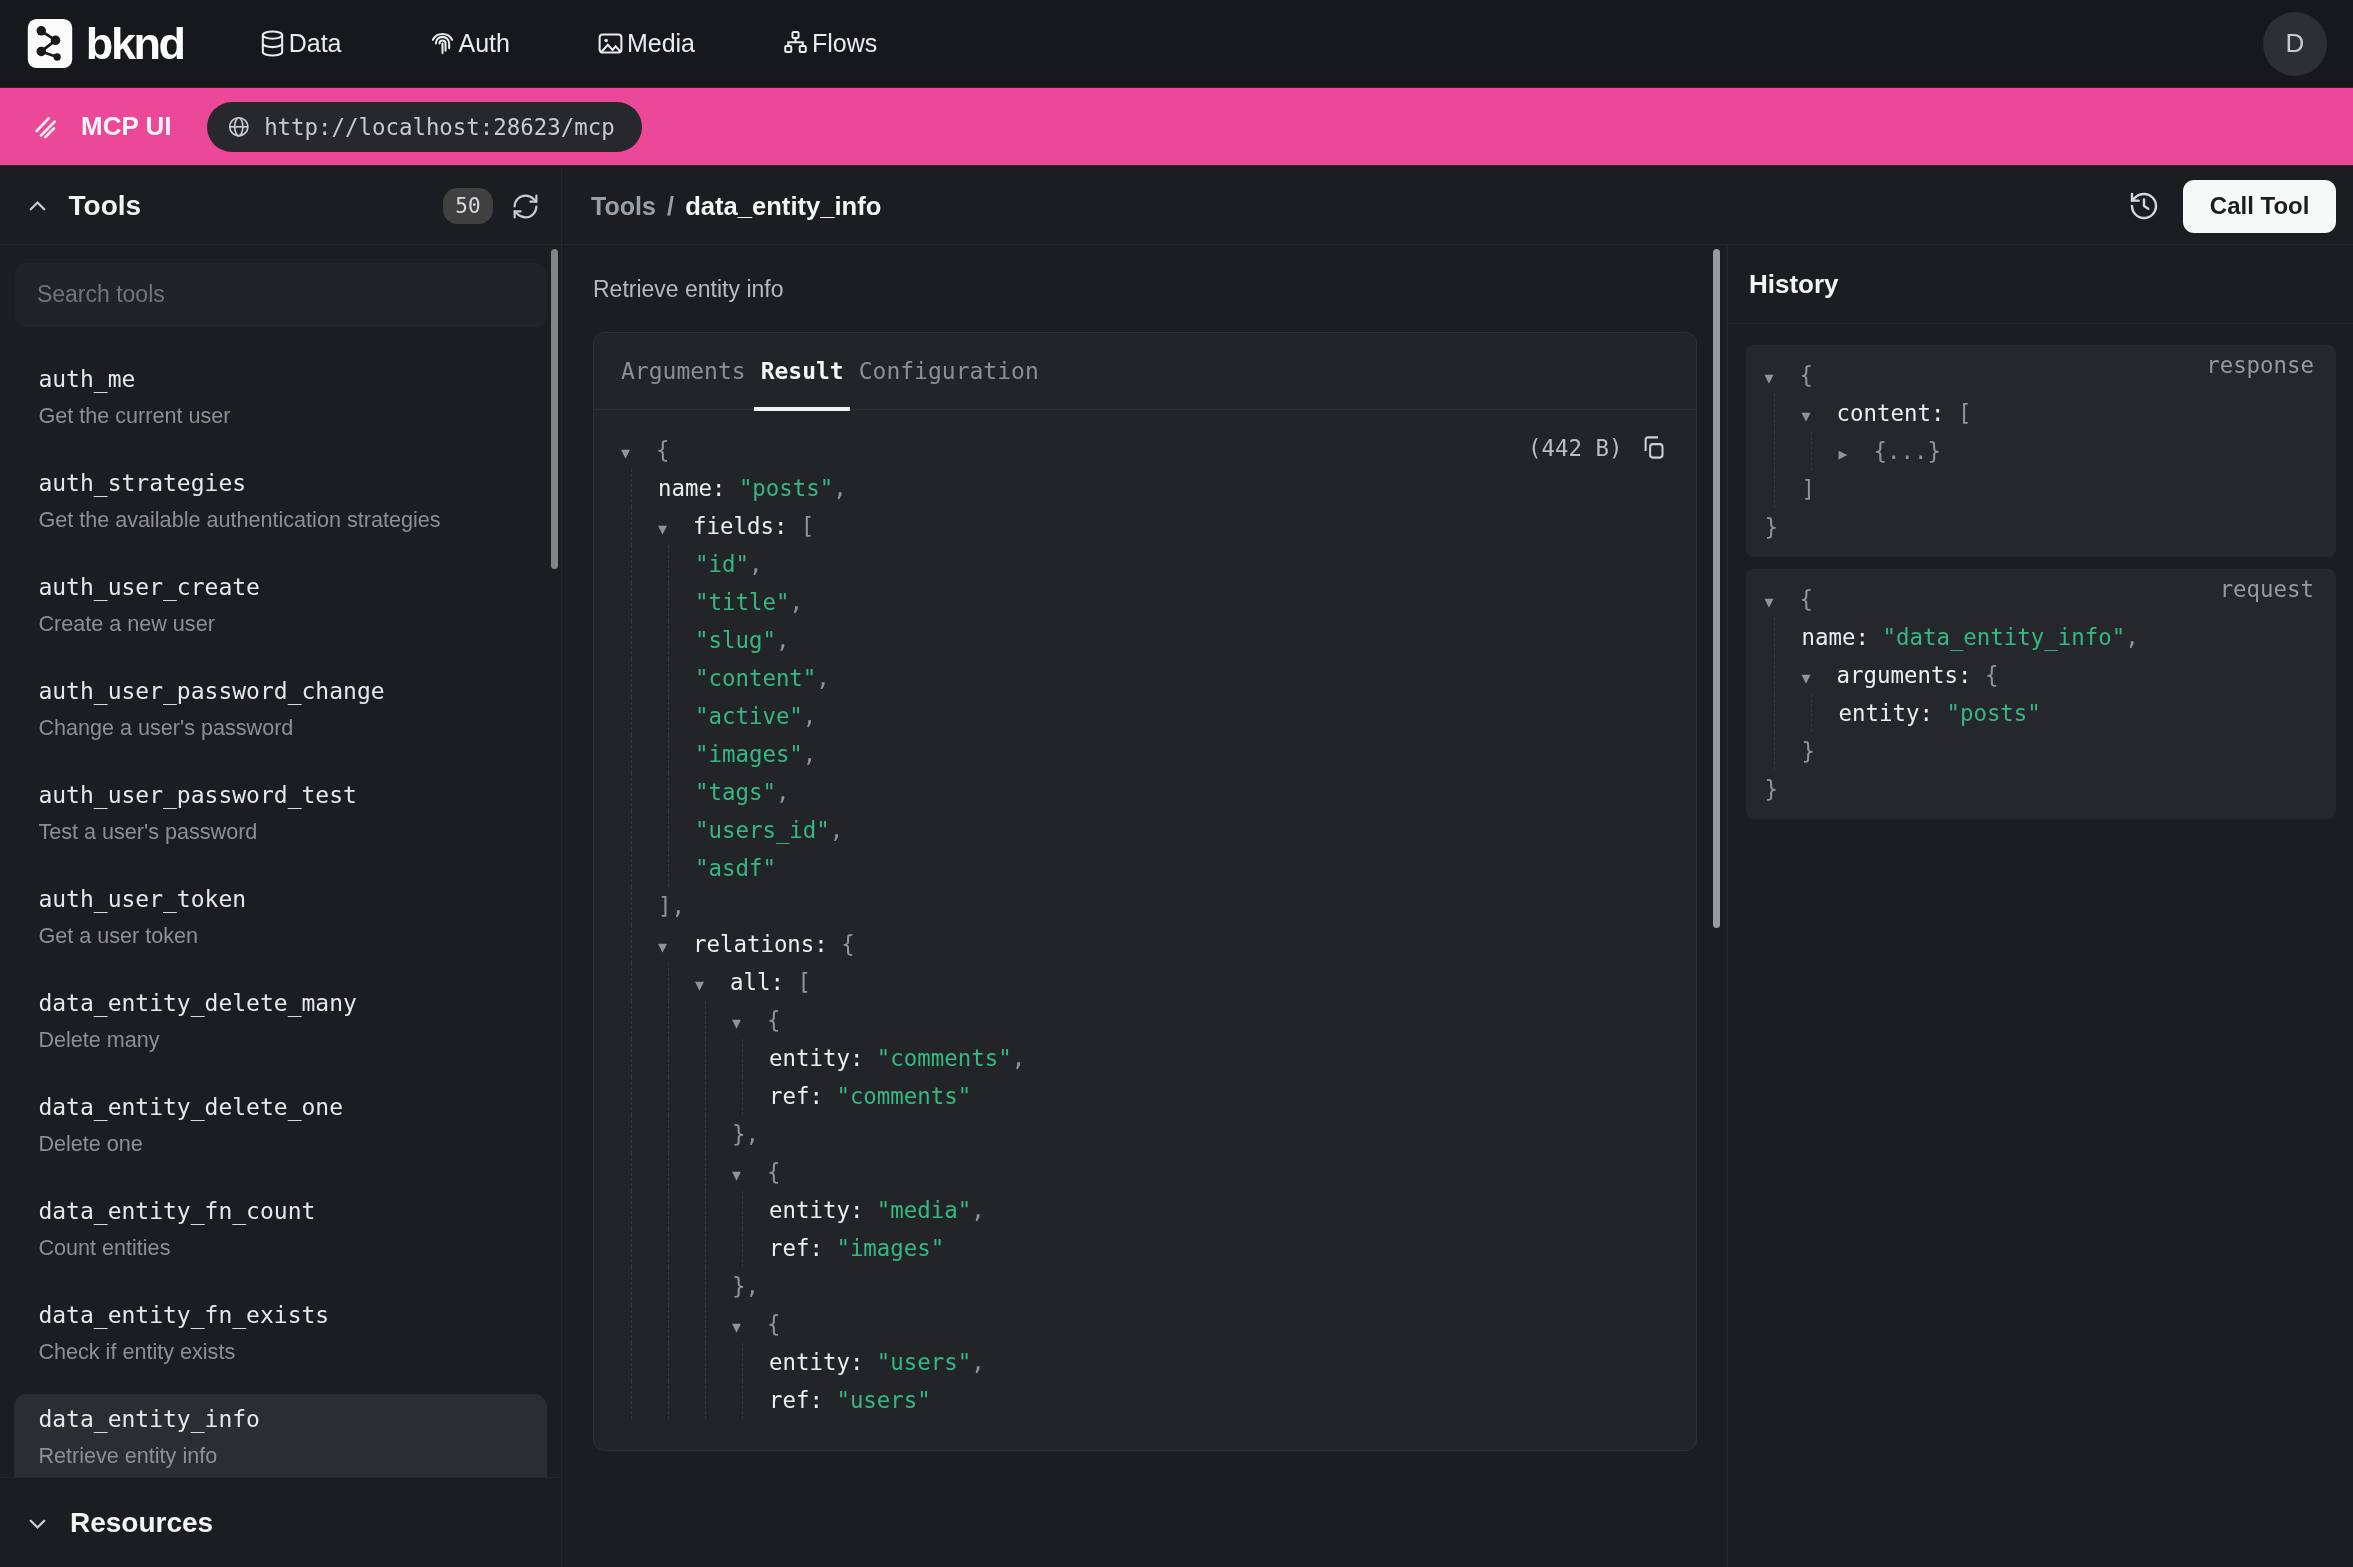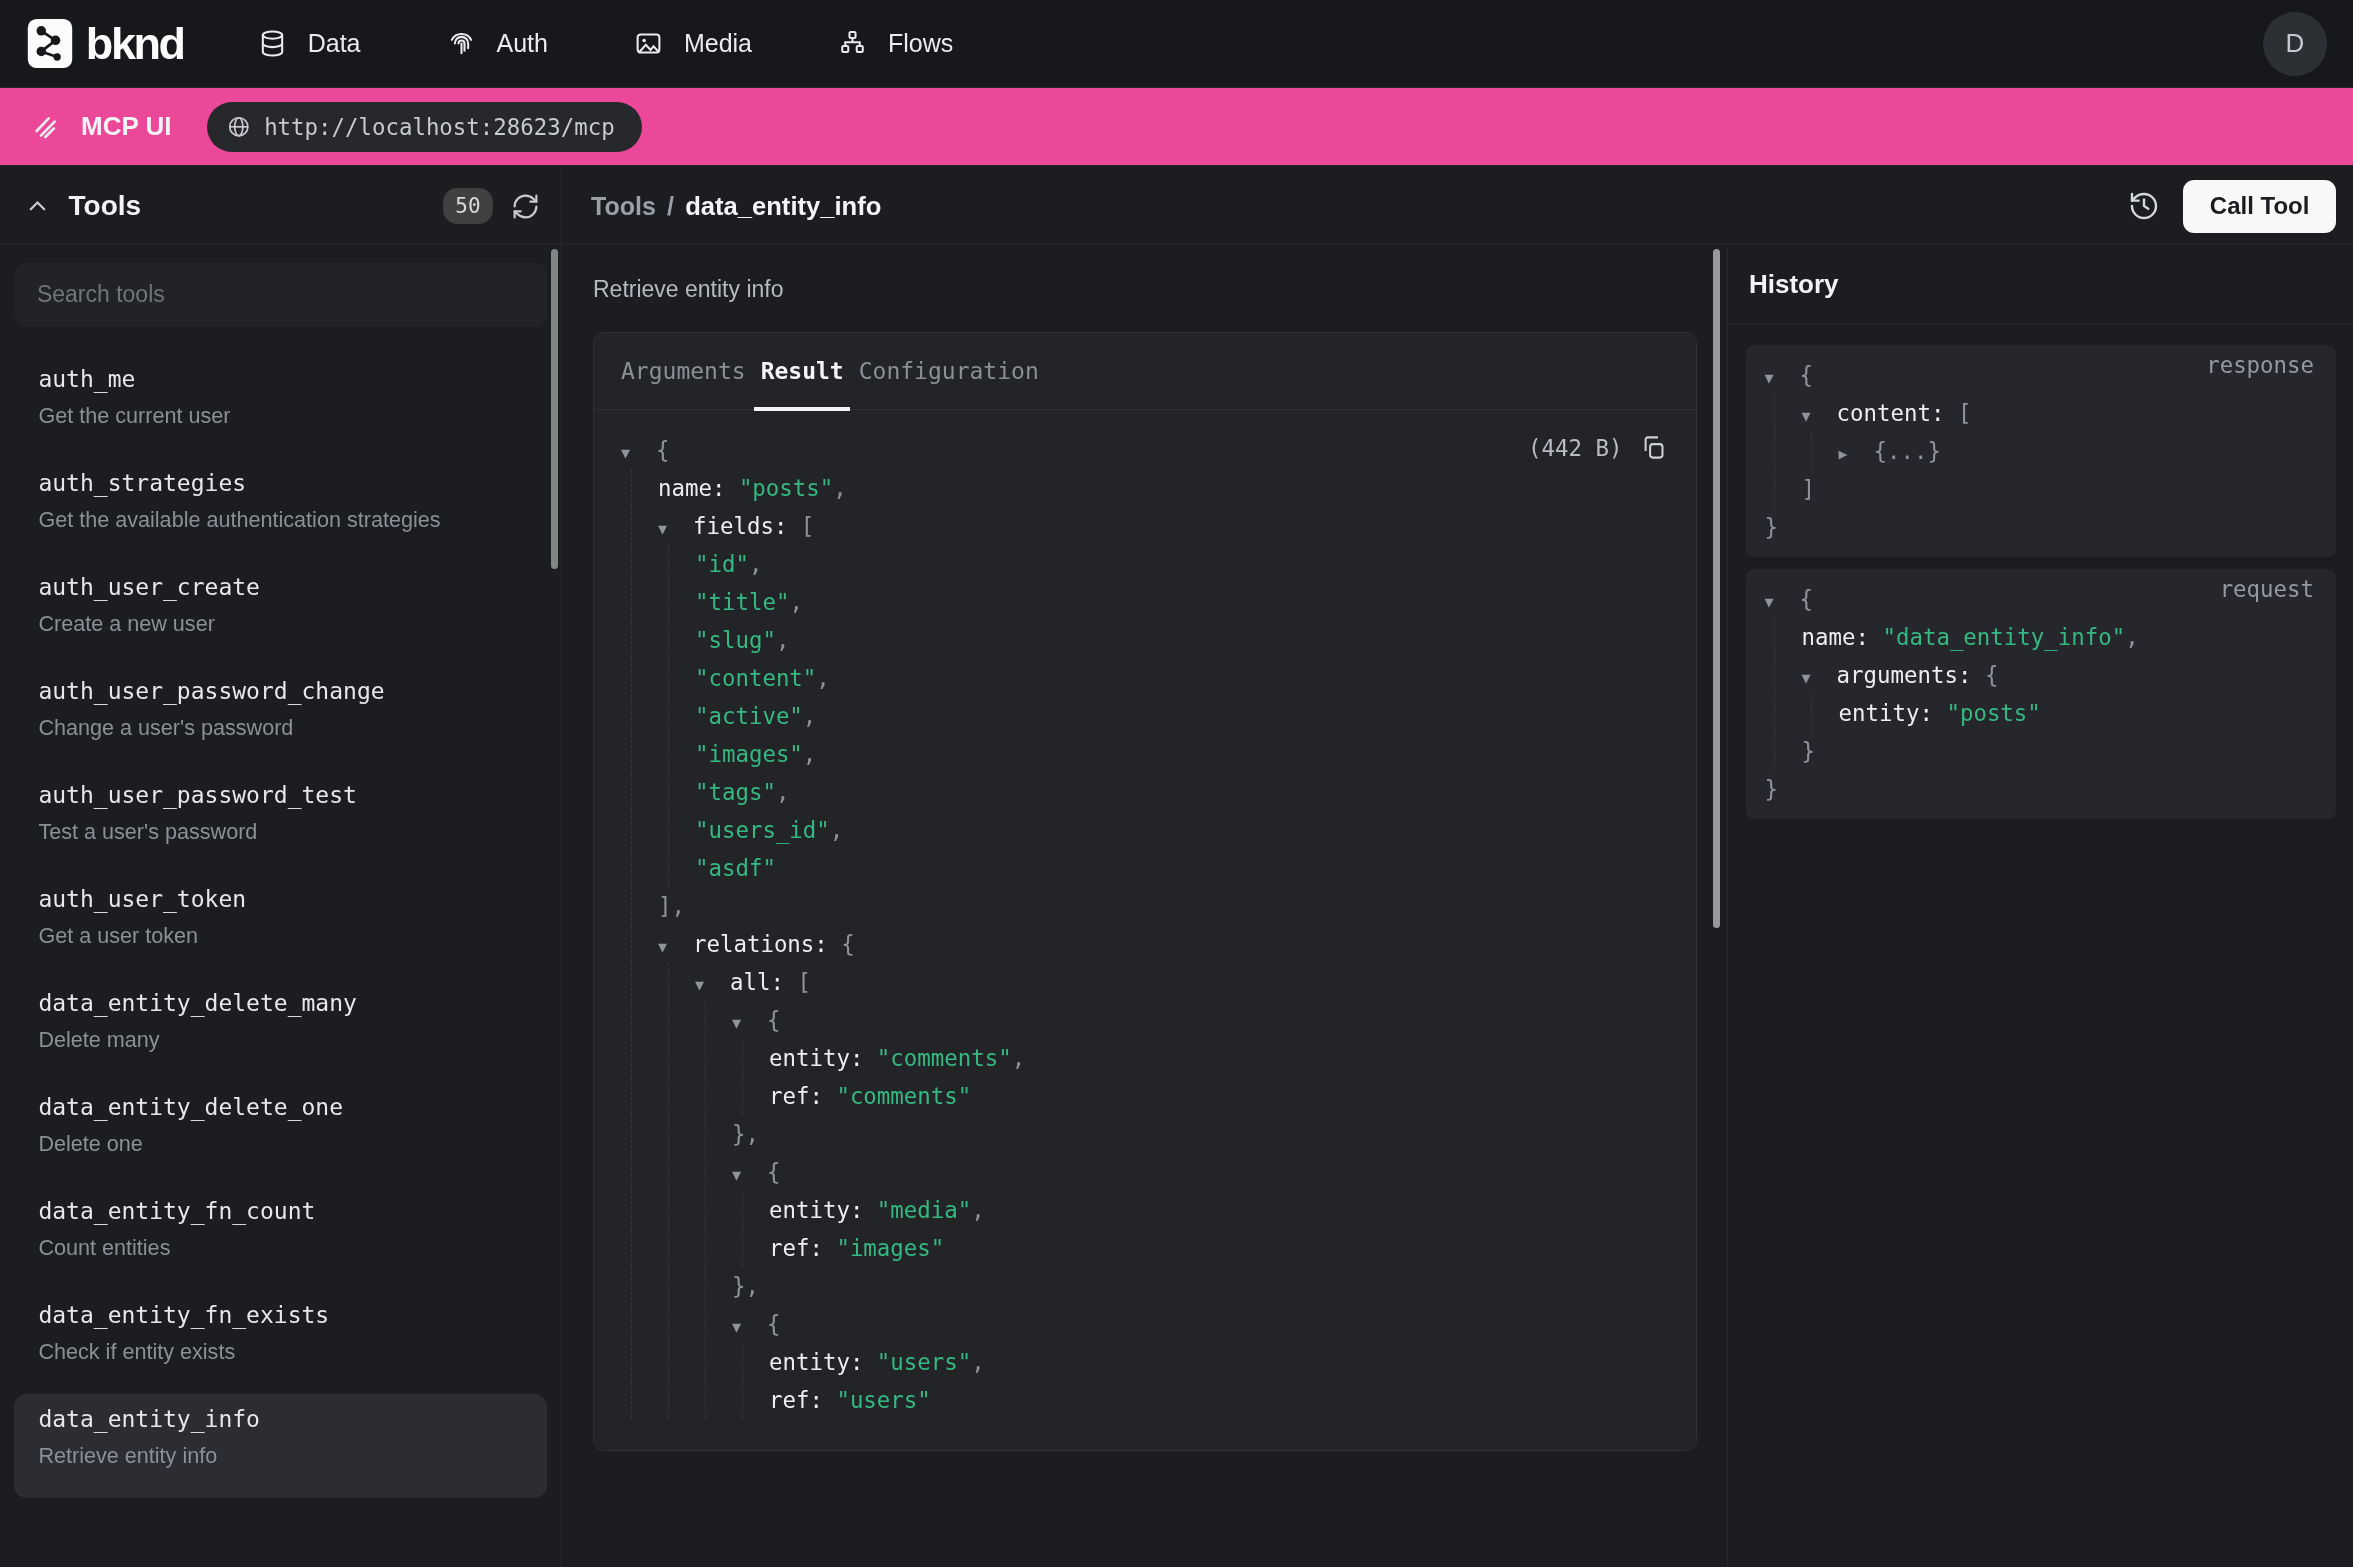--- a/index.html
+++ b/index.html
@@ -13,21 +13,21 @@
 
   
   .topbar {
     position:absolute; left:0; top:0; width:2354px; height:88px;
     background:#17181b; border-bottom:1.6px solid #26282c;
     display:flex; align-items:center;
   }
   .brand { display:flex; align-items:center; gap:12.8px; margin-left:27px; }
   .brand-text { font-size:45px; font-weight:bold; letter-spacing:-2.4px; color:#fbfbfc; }
   .nav { display:flex; align-items:center; gap:86px; margin-left:74px; }
-  .nav-item { display:flex; align-items:flex-end; gap:21px; cursor:pointer; }
+  .nav-item { display:flex; align-items:flex-end; gap:2px; cursor:pointer; }
   .nav-item svg { display:block; }
   .nav-label { font-size:25px; color:#e9ebee; }
   .avatar {
     margin-left:auto; margin-right:27px; width:64px; height:64px; border-radius:50%;
     background:#2c2f34; display:flex; align-items:center; justify-content:center;
     font-size:26px; color:#c6cad0;
   }
 
   
   .mcpbar {
@@ -307,20 +307,26 @@
       <div class="tool-item">
         <div class="tool-name mono">data_entity_fn_exists</div>
         <div class="tool-desc">Check if entity exists</div>
       </div>
       <div class="tool-item selected">
         <div class="tool-name mono">data_entity_info</div>
         <div class="tool-desc">Retrieve entity info</div>
       </div>
     </div>
 
+  <div class="resources-bar">
+    <svg width="27" height="27" viewBox="0 0 24 24" fill="none" stroke="#c9ccd1" stroke-width="2" stroke-linecap="round">
+      <polyline points="6 9.5 12 15.5 18 9.5"></polyline>
+    </svg>
+    <span class="resources-label">Resources</span>
+  </div>
 </div>
 
 <div class="main">
   <div class="main-header">
     <span class="crumb-section">Tools</span>
     <span class="crumb-sep">/</span>
     <span class="crumb-tool">data_entity_info</span>
     <div class="header-actions">
       <span class="history-btn">
         <svg width="32" height="32" viewBox="0 0 24 24" fill="none" stroke="#d4d7db" stroke-width="1.8" stroke-linecap="round" stroke-linejoin="round">

